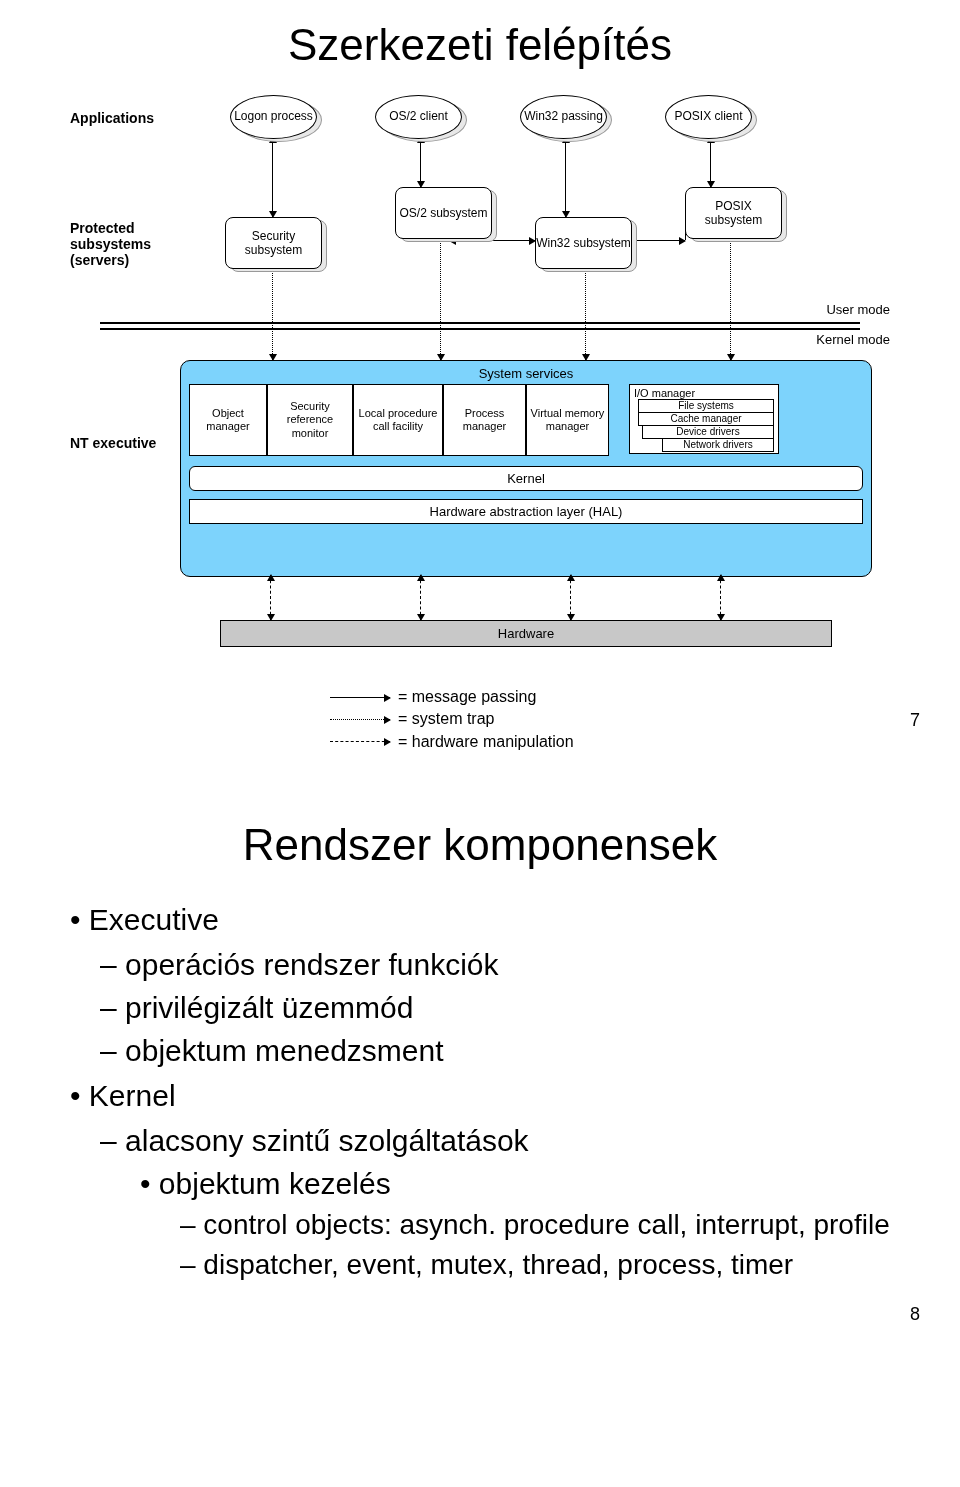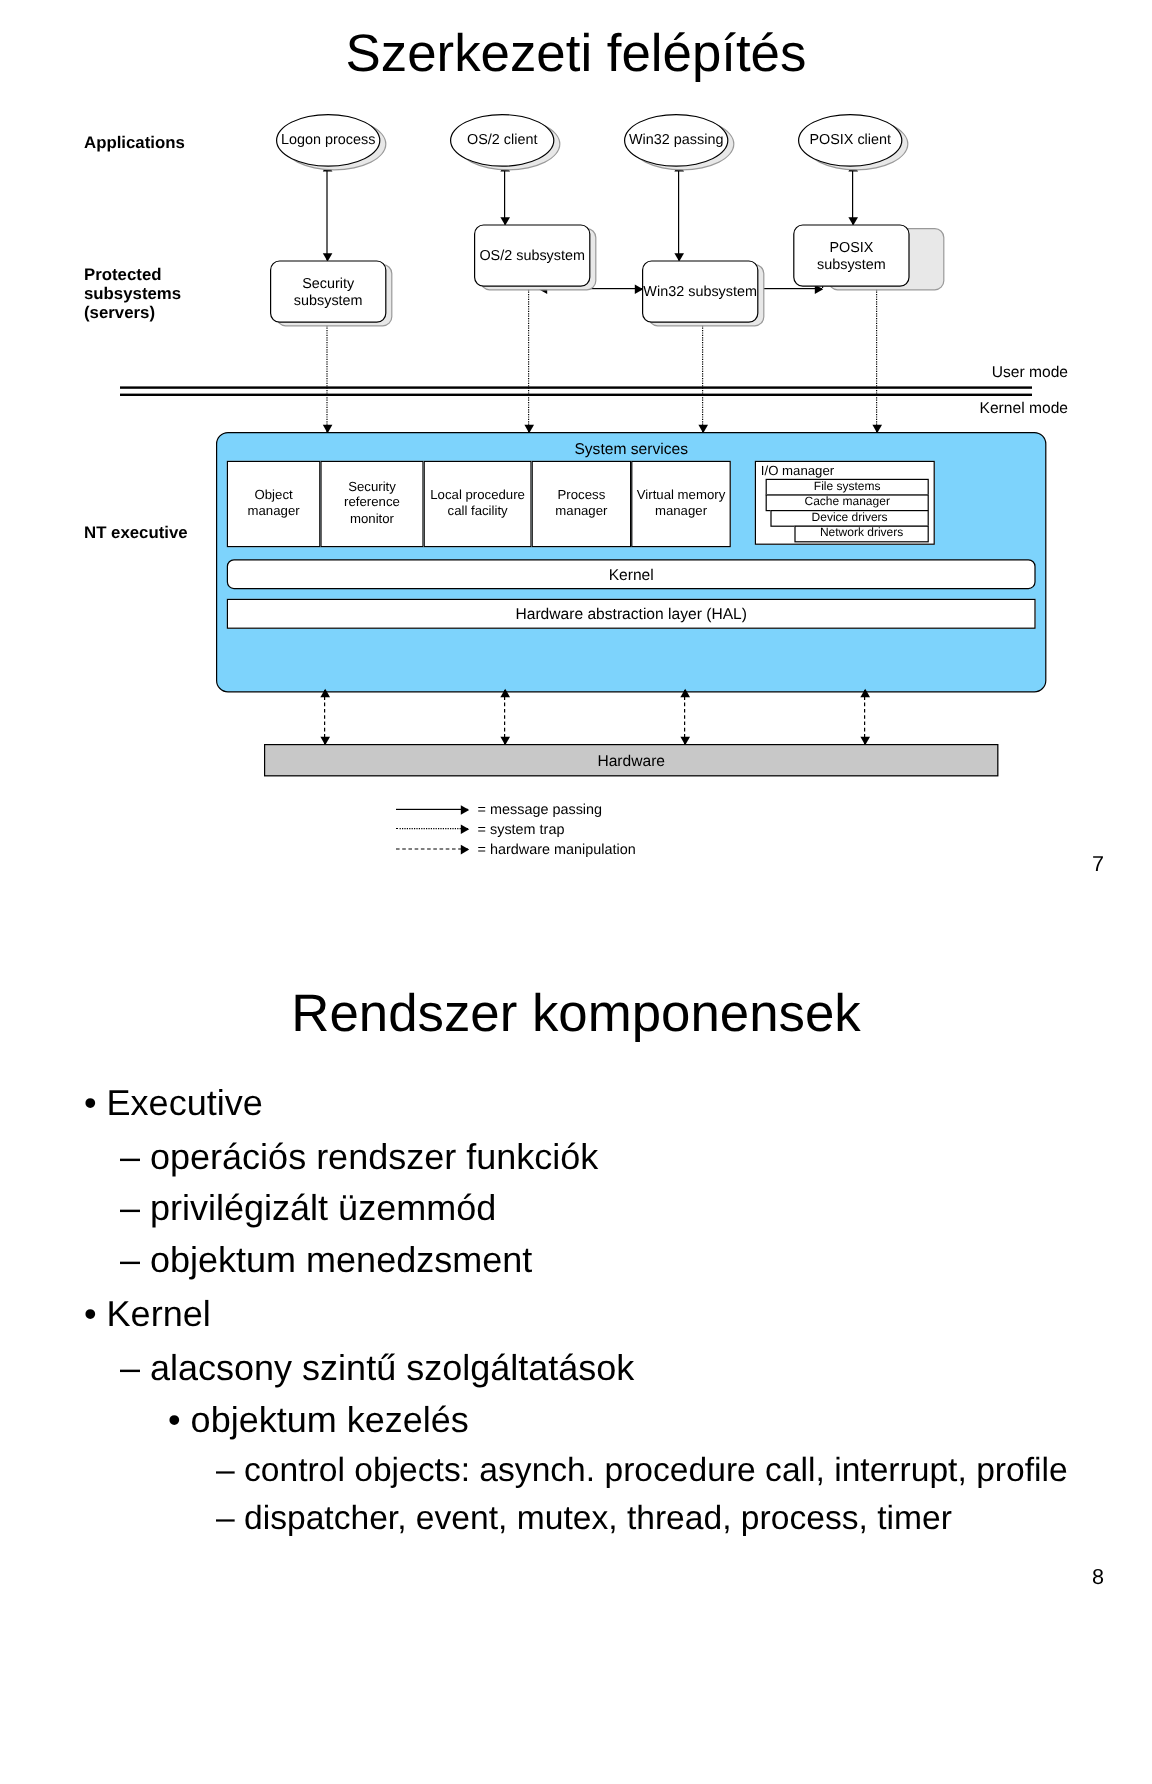--- a/index.html
+++ b/index.html
@@ -168,22 +168,22 @@
     text-align: center;
     font-size: 13px;
     padding: 5px;
     left: 150px;
     top: 530px;
     width: 600px;
   }
   .legend {
     position: absolute;
     left: 260px;
-    top: 576px;
-    font-size: 12px;
+    top: 596px;
+    font-size: 16px;
     line-height: 1.4;
   }
   .legline {
     display: flex;
     align-items: center;
     gap: 8px;
   }
   .arrow-solid {
     width: 60px;
     height: 1px;
@@ -308,21 +308,21 @@
     <div class="appshadow" style="left:600px;top:8px"></div>
     <div class="appbox" style="left:595px;top:5px">POSIX client</div>
 
     <div class="subshadow" style="left:160px;top:130px"></div>
     <div class="subbox" style="left:155px;top:127px">Security subsystem</div>
     <div class="subshadow" style="left:330px;top:100px"></div>
     <div class="subbox" style="left:325px;top:97px">OS/2 subsystem</div>
     <div class="subshadow" style="left:470px;top:130px"></div>
     <div class="subbox" style="left:465px;top:127px">Win32 subsystem</div>
     <div class="subshadow" style="left:620px;top:100px"></div>
-    <div class="subbox" style="left:591px;top:97px">POSIX subsystem</div>
+    <div class="subbox" style="left:615px;top:97px">POSIX subsystem</div>
 
     <div class="conn solid" style="left:202px;top:47px;height:80px">
         <div class="ahead-up"></div>
         <div class="ahead-down"></div>
       </div>
     <div class="conn solid" style="left:350px;top:47px;height:50px">
         <div class="ahead-up"></div>
         <div class="ahead-down"></div>
       </div>
     <div class="conn solid" style="left:495px;top:47px;height:80px">

